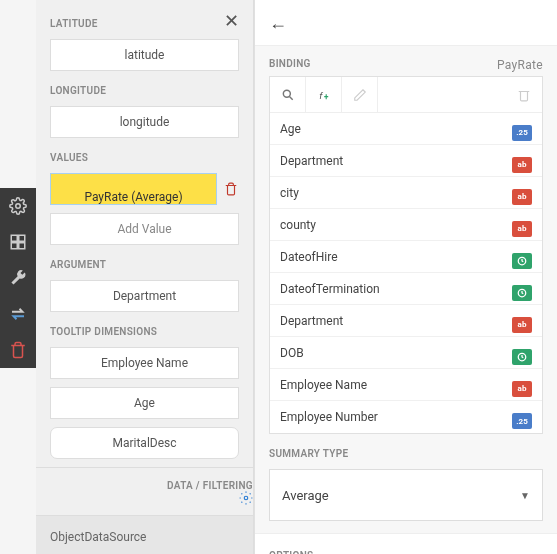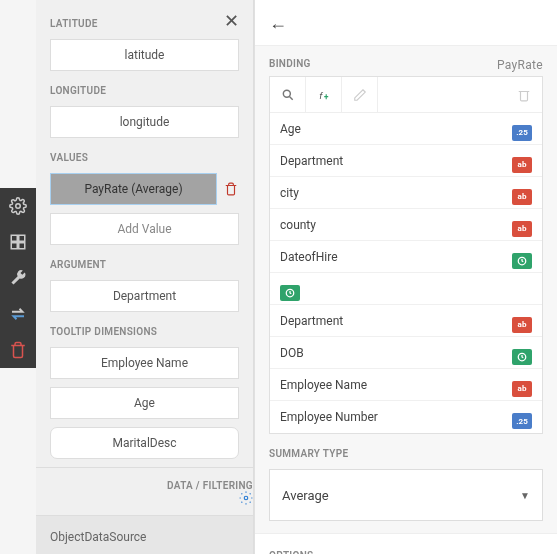--- a/index.html
+++ b/index.html
@@ -10,21 +10,21 @@
 .toolbar-item svg { width: 18px; height: 18px; }
 .toolbar-item.danger { color: #d9534f; }
 
 .panel { position: absolute; left: 36px; top: 0; width: 218px; height: 100%; background: #f0f0f0; border-right: 1px solid #ddd; padding: 14px 14px 0; overflow-y: auto; }
 .panel::-webkit-scrollbar { width: 0; }
 
 .section-header { font-size: 10px; font-weight: 600; color: #888; letter-spacing: 0.3px; margin: 4px 0 10px; text-transform: uppercase; }
 .close-x { position: absolute; right: 14px; top: 10px; font-size: 18px; color: #555; cursor: pointer; font-weight: 300; }
 
 .field-box { background: #fff; border: 1px solid #ddd; height: 32px; display: flex; align-items: center; justify-content: center; font-size: 12px; color: #555; margin-bottom: 14px; }
-.field-box.selected { background: #a3a3a3; border-color: #a8d0f0; color: #333; }
+.field-box.selected { background: #fde047; border-color: #a8d0f0; color: #333; align-items: flex-end; }
 .field-box.action { color: #888; }
 
 .value-row { display: flex; gap: 6px; align-items: center; margin-bottom: 8px; }
 .value-row .field-box { flex: 1; margin-bottom: 0; }
 .value-row .remove { color: #c0392b; cursor: pointer; width: 16px; display: flex; align-items: center; justify-content: center; }
 
 .footer-link { font-size: 10px; font-weight: 600; color: #888; letter-spacing: 0.3px; display: flex; align-items: flex-end; justify-content: center; padding: 12px 0 10px; border-top: 1px solid #ddd; margin: 6px -14px 0; flex-direction: column; }
 .footer-link svg { width: 14px; height: 14px; color: #2b7cd3; }
 
 .datasource-bar { background: #e6e6e6; margin: 0 -14px; padding: 14px; text-align: left; font-size: 12px; color: #666; border-top: 1px solid #ddd; }
@@ -204,20 +204,21 @@
           <div class="field-row">
             <span>DateofHire</span>
             <span class="type-badge type-date">
               <svg viewBox="0 0 24 24" fill="none" stroke="#fff" stroke-width="3">
                 <circle cx="12" cy="12" r="9"></circle>
                 <path d="M12 7v5l3 2"></path>
               </svg>
             </span>
           </div>
           <div class="field-row">
+            <span>DateofTermination</span>
             <span class="type-badge type-date">
               <svg viewBox="0 0 24 24" fill="none" stroke="#fff" stroke-width="3">
                 <circle cx="12" cy="12" r="9"></circle>
                 <path d="M12 7v5l3 2"></path>
               </svg>
             </span>
           </div>
           <div class="field-row">
             <span>Department</span>
             <span class="type-badge type-txt">ab</span>

